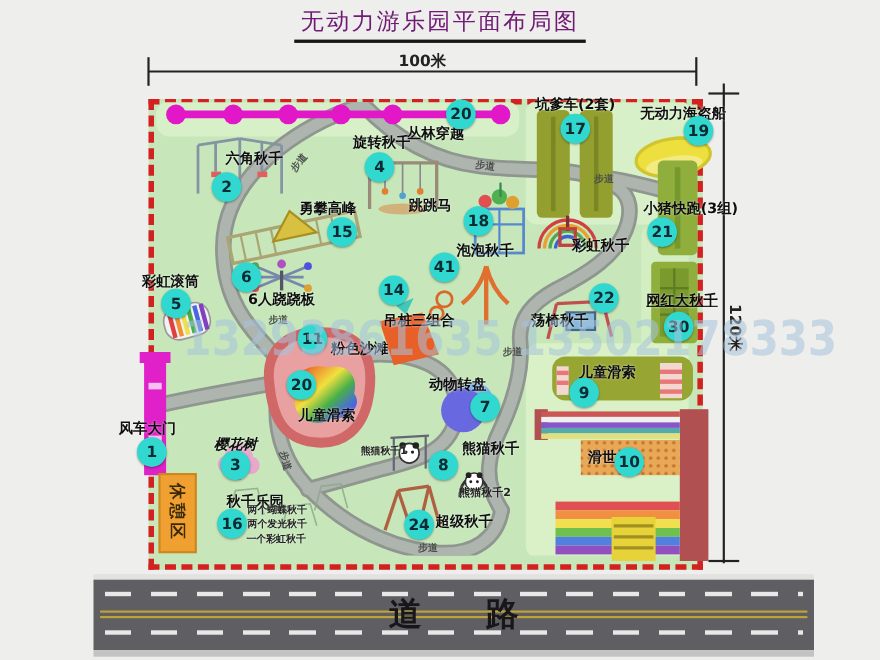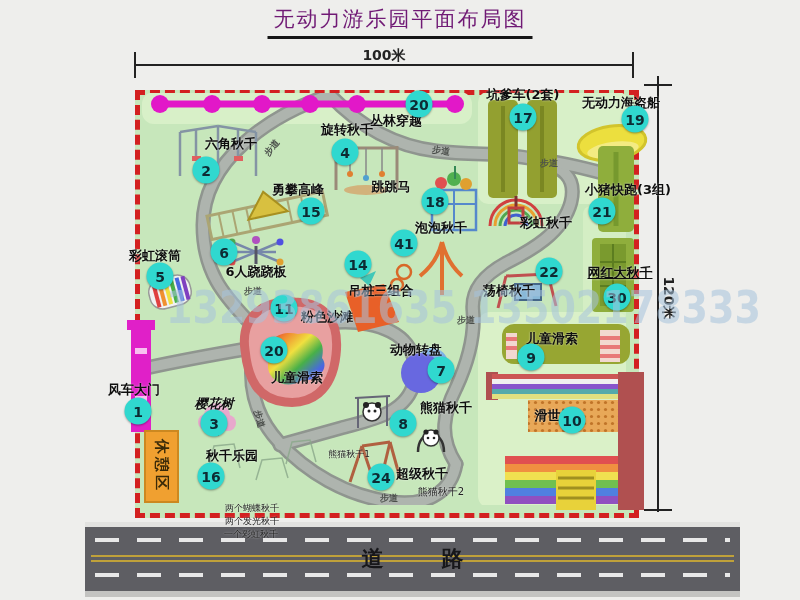--- a/index.html
+++ b/index.html
@@ -6,36 +6,36 @@
   body{font-family:"DejaVu Sans","Liberation Sans",sans-serif;background:#dcdcda;}
   .page{position:relative;width:800px;height:600px;background:#eeeeec;overflow:hidden;}
   .abs{position:absolute;}
   .ctr{transform:translate(-50%,-50%);}
   .title{left:400px;top:22px;transform:translate(-50%,-50%);font-size:21px;font-weight:normal;color:#701a75;
          letter-spacing:2px;border-bottom:3px solid #161616;padding:0 6px 3px 6px;white-space:nowrap;}
   .dim-label{font-size:14px;font-weight:bold;color:#222;white-space:nowrap;}
   .map{left:135px;top:90px;width:494px;height:418px;background:#c7e7bb;border:5px dashed #d32020;}
   .lbl{position:absolute;transform:translate(-50%,-50%);font-size:13px;font-weight:bold;color:#0e0e0e;
        white-space:nowrap;text-shadow:0 0 2px rgba(255,255,255,.7);z-index:6;}
-  .lbl-sm{font-size:9px;font-weight:normal;color:#222;margin-top:44px;}
+  .lbl-sm{font-size:9px;font-weight:bold;color:#222;}
   .badge{position:absolute;transform:translate(-50%,-50%);width:27px;height:27px;border-radius:50%;
          background:#30d8cf;color:#0d2b33;display:flex;align-items:center;justify-content:center;
          font-size:14px;font-weight:bold;box-shadow:0 1px 2px rgba(0,0,0,.35);z-index:7;}
   .pathlbl{position:absolute;transform:translate(-50%,-50%);font-size:9px;font-weight:bold;color:#4b4f4b;z-index:6;}
   .rest-text{left:161px;top:466px;transform:translate(-50%,-50%) rotate(90deg);font-size:15px;font-weight:bold;
              color:#3a2a08;letter-spacing:3px;white-space:nowrap;z-index:6;}
   .wm-company{left:262px;top:250px;font-size:40px;font-weight:bold;color:rgba(255,255,255,.5);
               letter-spacing:5px;white-space:nowrap;z-index:9;pointer-events:none;}
   .wm-phone{left:166px;top:286px;font-size:38px;font-weight:bold;color:rgba(165,195,220,.55);
             transform:scaleY(1.15);white-space:nowrap;z-index:9;pointer-events:none;}
   .road{left:85px;top:527px;width:655px;height:64px;background:#5e5e63;z-index:3;}
   .road-line{position:absolute;left:10px;right:10px;height:4px;
              background:repeating-linear-gradient(90deg,#e8e8e8 0 24px,transparent 24px 42px);}
   .road-yellow{position:absolute;left:6px;right:6px;height:2px;background:#bfa13a;}
-  .road-text{position:absolute;left:50%;top:50%;transform:translate(-50%,-50%);font-size:22px;font-weight:bold;
+  .road-text{position:absolute;left:50%;top:50%;transform:translate(-50%,-50%);font-size:30px;font-weight:bold;
              color:#17171a;letter-spacing:58px;padding-left:58px;white-space:nowrap;}
   .road-shoulder-top{left:85px;top:522px;width:655px;height:5px;background:#e2e2e0;z-index:3;}
   .road-shoulder-bot{left:85px;top:591px;width:655px;height:6px;background:#c3c3c1;z-index:3;}
   svg.overlay{position:absolute;left:0;top:0;z-index:4;}
 </style>
 </head>
 <body>
 
 <div class="page">
 

